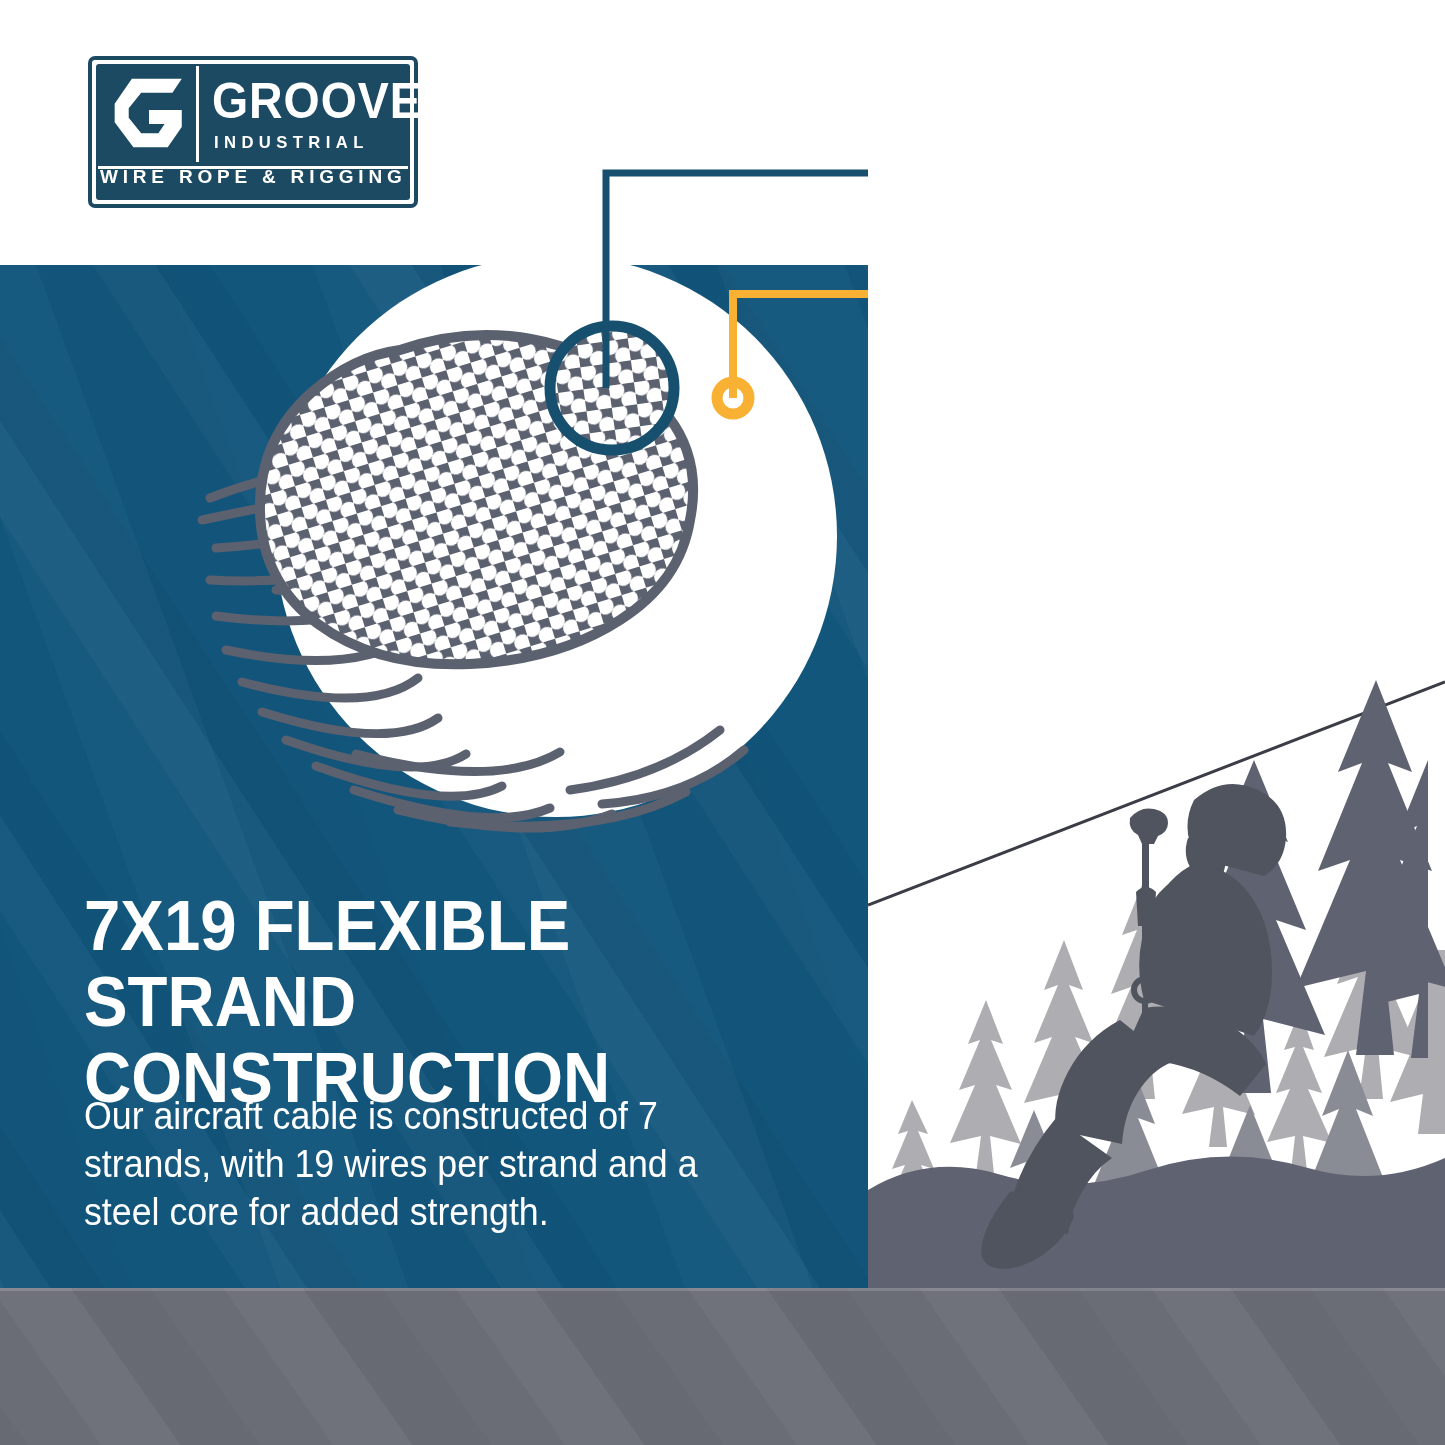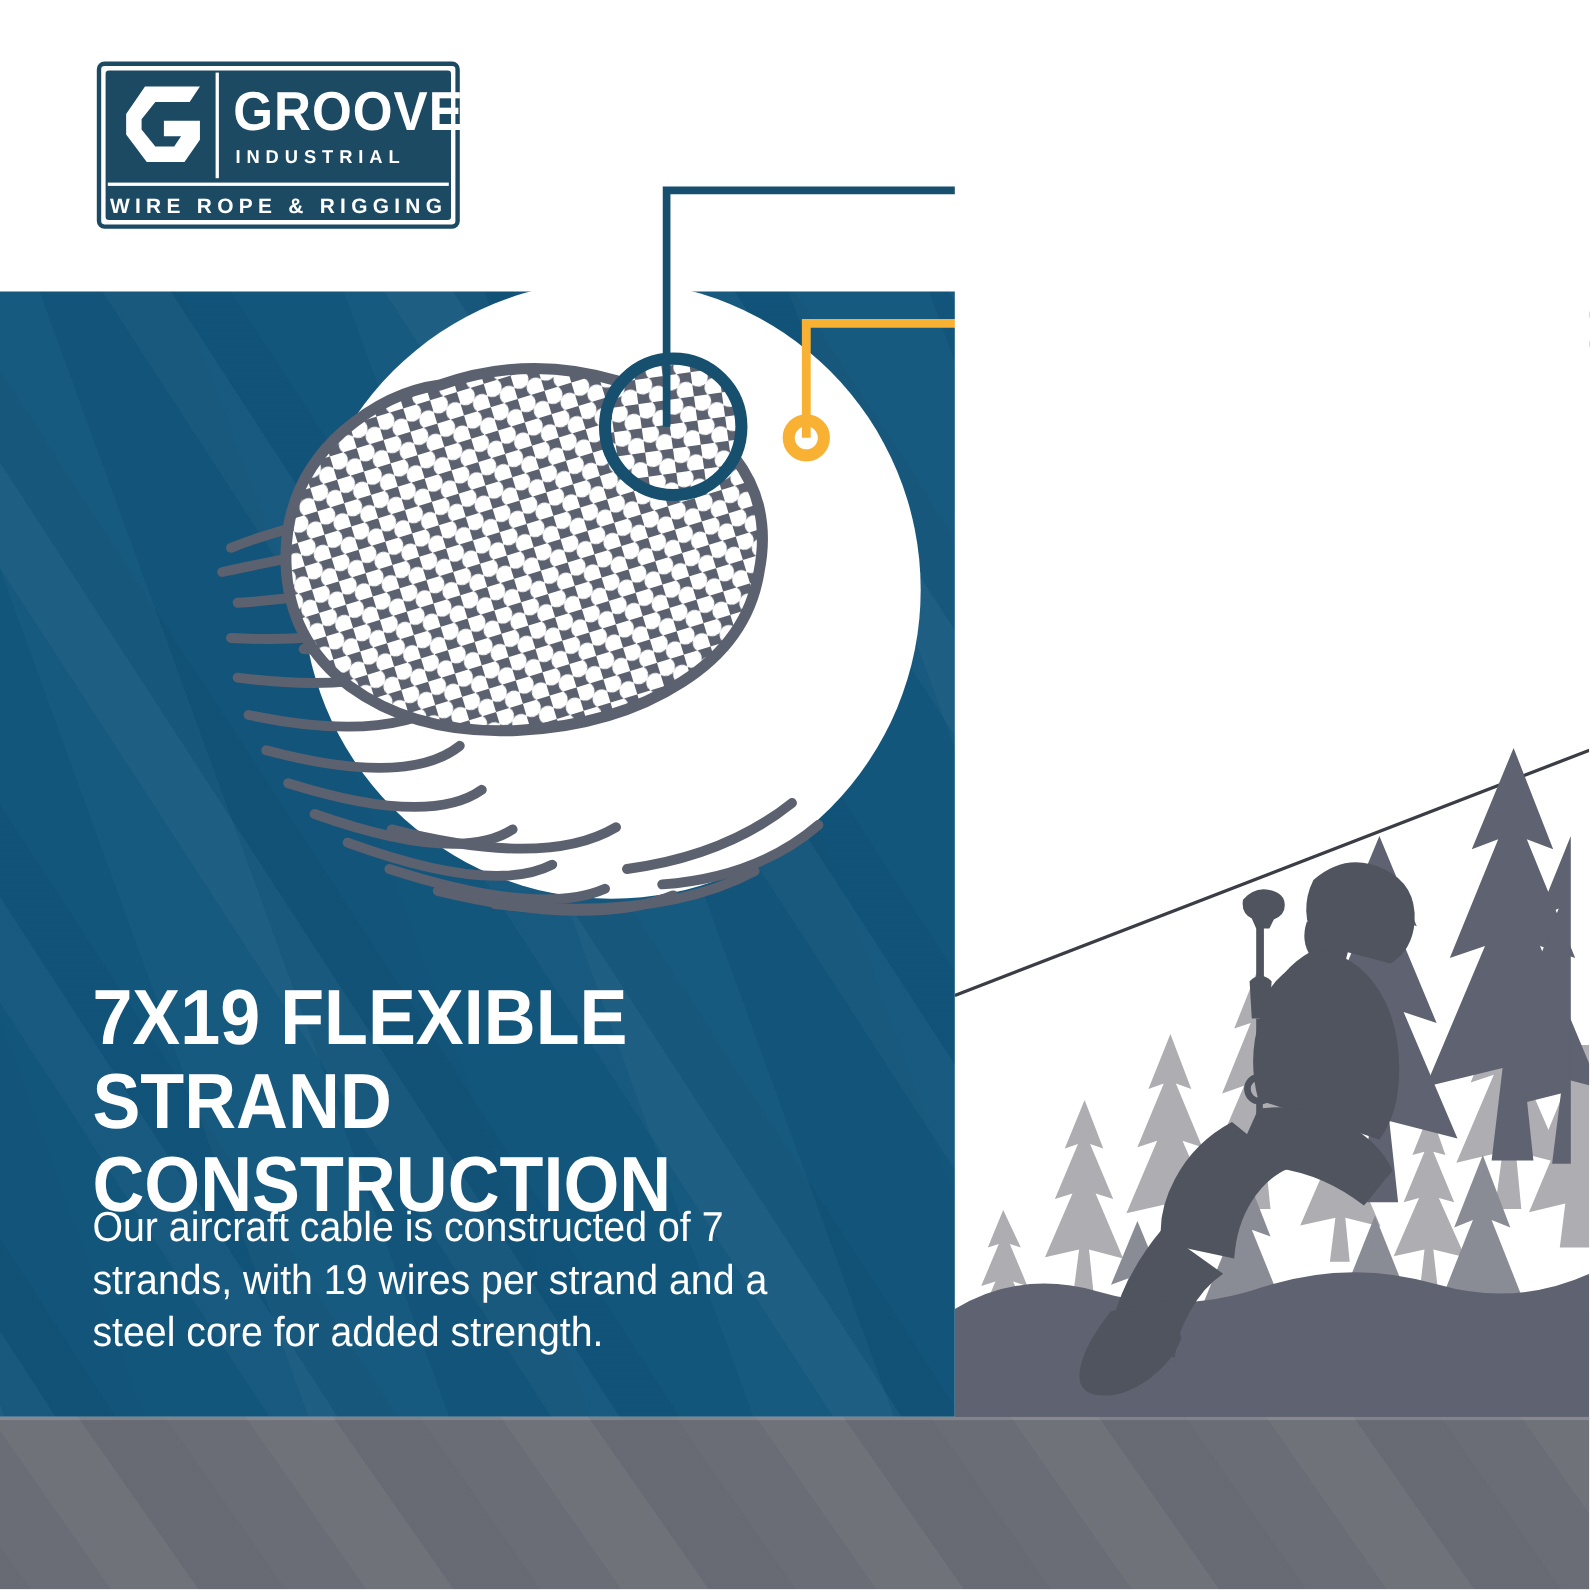--- a/index.html
+++ b/index.html
@@ -14,21 +14,21 @@
   .logo-divider{position:absolute;left:108px;top:10px;width:3px;height:96px;background:#ffffff;}
   .logo-hline{position:absolute;left:10px;right:10px;top:110px;height:3px;background:#ffffff;}
   .logo-gmark{position:absolute;left:22px;top:18px;width:78px;height:78px;}
   .logo-word{position:absolute;left:124px;top:14px;width:192px;height:62px;
        color:#ffffff;font-family:"Liberation Sans Narrow","Liberation Sans",sans-serif;
        font-weight:bold;font-size:50px;letter-spacing:1px;line-height:62px;
        transform:scaleX(0.93);transform-origin:left center;white-space:nowrap;}
   .logo-sub{position:absolute;left:126px;top:76px;width:190px;color:#ffffff;
        font-family:"Liberation Sans",sans-serif;font-weight:bold;font-size:17px;
        letter-spacing:5.5px;line-height:22px;white-space:nowrap;transform:scaleX(0.98);transform-origin:left center;}
-  .logo-tag{position:absolute;left:12px;top:120px;right:12px;color:#ffffff;text-align:center;
+  .logo-tag{position:absolute;left:12px;top:108px;right:12px;color:#ffffff;text-align:center;
        font-family:"Liberation Sans",sans-serif;font-weight:bold;font-size:19px;
        letter-spacing:4.8px;line-height:26px;white-space:nowrap;}
 
   
   .navy-panel{position:absolute;left:0;top:265px;width:870px;height:1023px;background:#12567C;overflow:hidden;}
   .navy-waves{position:absolute;inset:-200px;
       background:repeating-linear-gradient(57deg,
         rgba(255,255,255,0.000) 0px,
         rgba(255,255,255,0.000) 52px,
         rgba(255,255,255,0.028) 52px,

